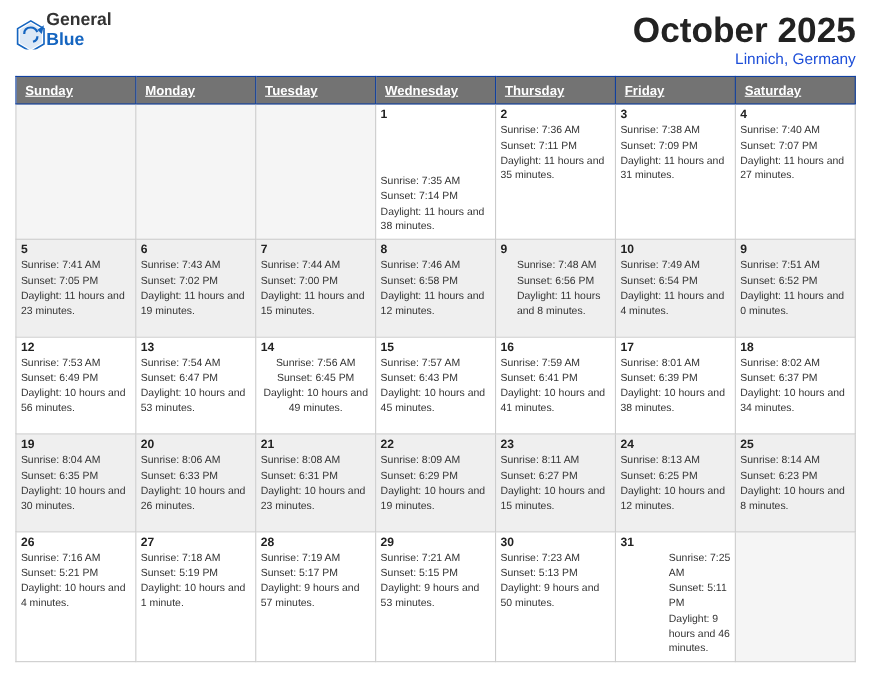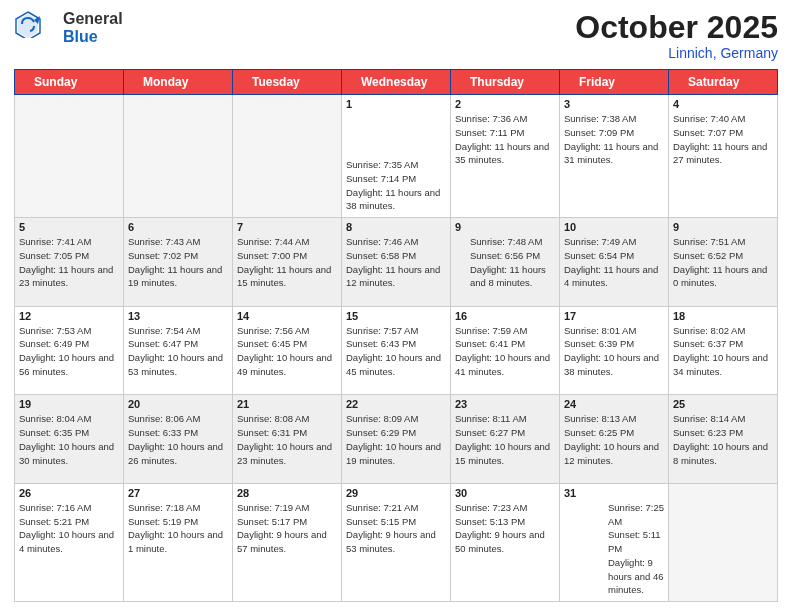--- a/index.html
+++ b/index.html
@@ -18,22 +18,22 @@
       flex-direction: column;
     }
     .header {
       display: flex;
       justify-content: space-between;
       align-items: flex-start;
       margin-bottom: 8px;
     }
     .logo {
       display: flex;
-      align-items: flex-start;
-      gap: 21px;
+      align-items: flex-end;
+      gap: 0;
     }
     .logo-text {
       display: flex;
       flex-direction: column;
       line-height: 1.1;
     }
     .logo-general {
       font-size: 16px;
       font-weight: bold;
       color: #333;
@@ -61,27 +61,28 @@
       color: #1d4ed8;
     }
     .calendar {
       flex: 1;
       border: 1px solid #ccc;
       border-collapse: collapse;
       width: 100%;
       table-layout: fixed;
     }
     .calendar th {
-      background: #ef4444;
+      background: #737373;
       color: #fff;
       font-size: 12px;
       font-weight: bold;
-      padding: 5px 19px;
+      padding: 5px 8px;
       text-align: left;
       border: 1px solid #1040a0;
+      text-decoration: underline;
     }
     .calendar td {
       vertical-align: top;
       border: 1px solid #ccc;
       padding: 3px 4px;
       font-size: 9.5px;
       color: #333;
       height: 88px;
       background: #fff;
     }
@@ -226,21 +227,21 @@
 Daylight: 10 hours and 56 minutes.</div>
           </td>
           <td>
             <span class="day-number">13</span>
             <div class="day-info" style="white-space: pre-line;">Sunrise: 7:54 AM
 Sunset: 6:47 PM
 Daylight: 10 hours and 53 minutes.</div>
           </td>
           <td>
             <span class="day-number">14</span>
-            <div class="day-info" style="white-space: pre-line;">Sunrise: 7:56 AM
+            <div class="day-info" style="white-space: pre-line; text-align: center;">Sunrise: 7:56 AM
 Sunset: 6:45 PM
 Daylight: 10 hours and 49 minutes.</div>
           </td>
           <td>
             <span class="day-number">15</span>
             <div class="day-info" style="white-space: pre-line;">Sunrise: 7:57 AM
 Sunset: 6:43 PM
 Daylight: 10 hours and 45 minutes.</div>
           </td>
           <td>

